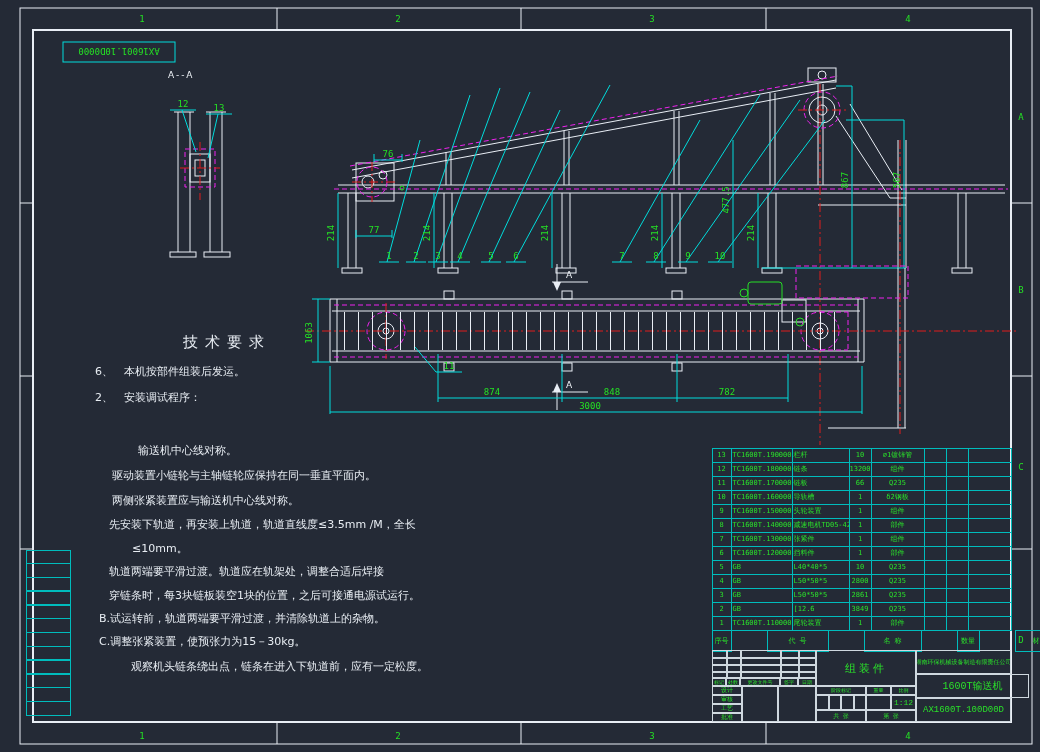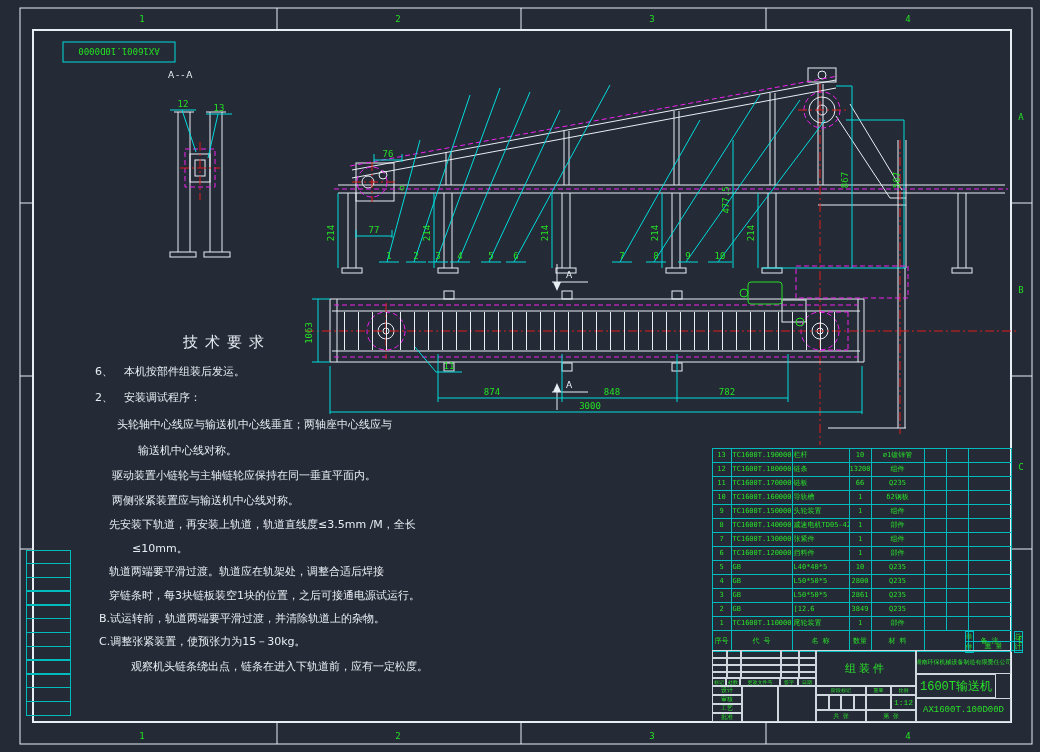--- a/index.html
+++ b/index.html
@@ -22,21 +22,21 @@
   
   .rungs{position:absolute;left:344px;top:312px;width:500px;height:38px;
          background:repeating-linear-gradient(90deg,#e9eef5 0 1px,transparent 1px 14px);}
   
   .bom{position:absolute;left:712px;top:448px;width:299px;color:#2ae02a;
        font-family:"DejaVu Sans Mono","Liberation Mono",monospace;font-size:7px;}
   .brow{display:grid;grid-template-columns:19px 61px 57px 22px 53px 22px 22px 1fr;height:14px;}
   .bc{border:1px solid #00bcbc;margin:-0.5px;display:flex;align-items:center;justify-content:center;
       overflow:hidden;white-space:nowrap;}
   .bl{justify-content:flex-start;padding-left:1px;}
-  .bhead{display:grid;grid-template-columns:19px 61px 57px 22px 53px 44px 1fr;height:20px;}
+  .bhead{display:grid;grid-template-columns:19px 61px 57px 22px 53px 44px 1fr;height:20px;gap:36px;}
   .wcol{display:grid;grid-template-rows:10px 10px;border:1px solid #00bcbc;margin:-0.5px;}
   .wtop{display:grid;grid-template-columns:1fr 1fr;}
   .wtop div,.wbot{display:flex;align-items:center;justify-content:center;border:0.5px solid #00bcbc;margin-left:40px;}
   
   .tb{position:absolute;left:712px;top:650px;width:299px;height:72px;color:#2ae02a;
       font-family:Liberation Mono, monospace;font-size:6px;border-radius:10px;}
   .tb .cell{position:absolute;border:1px solid #cfd8df;display:flex;align-items:center;justify-content:center;
             overflow:hidden;white-space:nowrap;box-sizing:border-box;}
   
   .marg{position:absolute;left:26px;top:550px;width:44px;color:#24e024;font-size:6px;
@@ -184,21 +184,20 @@
       <text x="590" y="409">3000</text>
       <text x="312" y="333" transform="rotate(-90 312 333)">1063</text>
     </g>
   </svg>
 
   <div class="rungs"></div>
 
   <div class="lbl tech-title" style="left:183px;top:334px;">技术要求</div>
   <div class="lbl" style="left:95px;top:366px;">6、　本机按部件组装后发运。</div>
   <div class="lbl" style="left:95px;top:392px;">2、　安装调试程序：</div>
-  <div class="lbl" style="left:117px;top:419px;">头轮轴中心线应与输送机中心线垂直；两轴座中心线应与</div>
   <div class="lbl" style="left:127px;top:444px;font-family:Liberation Serif, serif;">　输送机中心线对称。</div>
   <div class="lbl" style="left:112px;top:470px;">驱动装置小链轮与主轴链轮应保持在同一垂直平面内。</div>
   <div class="lbl" style="left:112px;top:495px;">两侧张紧装置应与输送机中心线对称。</div>
   <div class="lbl" style="left:109px;top:519px;">先安装下轨道，再安装上轨道，轨道直线度≤3.5mm /M，全长</div>
   <div class="lbl" style="left:121px;top:543px;">　≤10mm。</div>
   <div class="lbl" style="left:109px;top:566px;">轨道两端要平滑过渡。轨道应在轨架处，调整合适后焊接</div>
   <div class="lbl" style="left:109px;top:590px;">穿链条时，每3块链板装空1块的位置，之后可接通电源试运行。</div>
   <div class="lbl" style="left:99px;top:613px;">B.试运转前，轨道两端要平滑过渡，并清除轨道上的杂物。</div>
   <div class="lbl" style="left:99px;top:636px;">C.调整张紧装置，使预张力为15－30kg。</div>
   <div class="lbl" style="left:131px;top:661px;">观察机头链条绕出点，链条在进入下轨道前，应有一定松度。</div>
@@ -390,21 +389,21 @@
     <div class="cell" style="left:104px;top:45px;width:12.5px;height:15px;"></div>
     <div class="cell" style="left:116.5px;top:45px;width:12.5px;height:15px;"></div>
     <div class="cell" style="left:129px;top:45px;width:12.5px;height:15px;"></div>
     <div class="cell" style="left:141.5px;top:45px;width:12.5px;height:15px;"></div>
     <div class="cell" style="left:154px;top:45px;width:25px;height:15px;"></div>
     <div class="cell" style="left:179px;top:45px;width:25px;height:15px;font-size:8px;">1:12</div>
     <div class="cell" style="left:104px;top:60px;width:50px;height:12px;">共 张</div>
     <div class="cell" style="left:154px;top:60px;width:50px;height:12px;">第 张</div>
 
     <div class="cell" style="left:204px;top:0;width:95px;height:24px;font-size:6px;">湖南环保机械设备制造有限责任公司</div>
-    <div class="cell" style="left:204px;top:24px;width:80px;height:24px;font-size:12px;">1600T输送机</div>
+    <div class="cell" style="left:204px;top:24px;width:113px;height:24px;font-size:10px;">1600T输送机</div>
     <div class="cell" style="left:204px;top:48px;width:95px;height:24px;font-size:9px;">AX1600T.100D00D</div>
   </div>
 
   <div class="marg">
       <div></div>
       <div></div>
       <div></div>
       <div></div>
       <div></div>
       <div></div>

